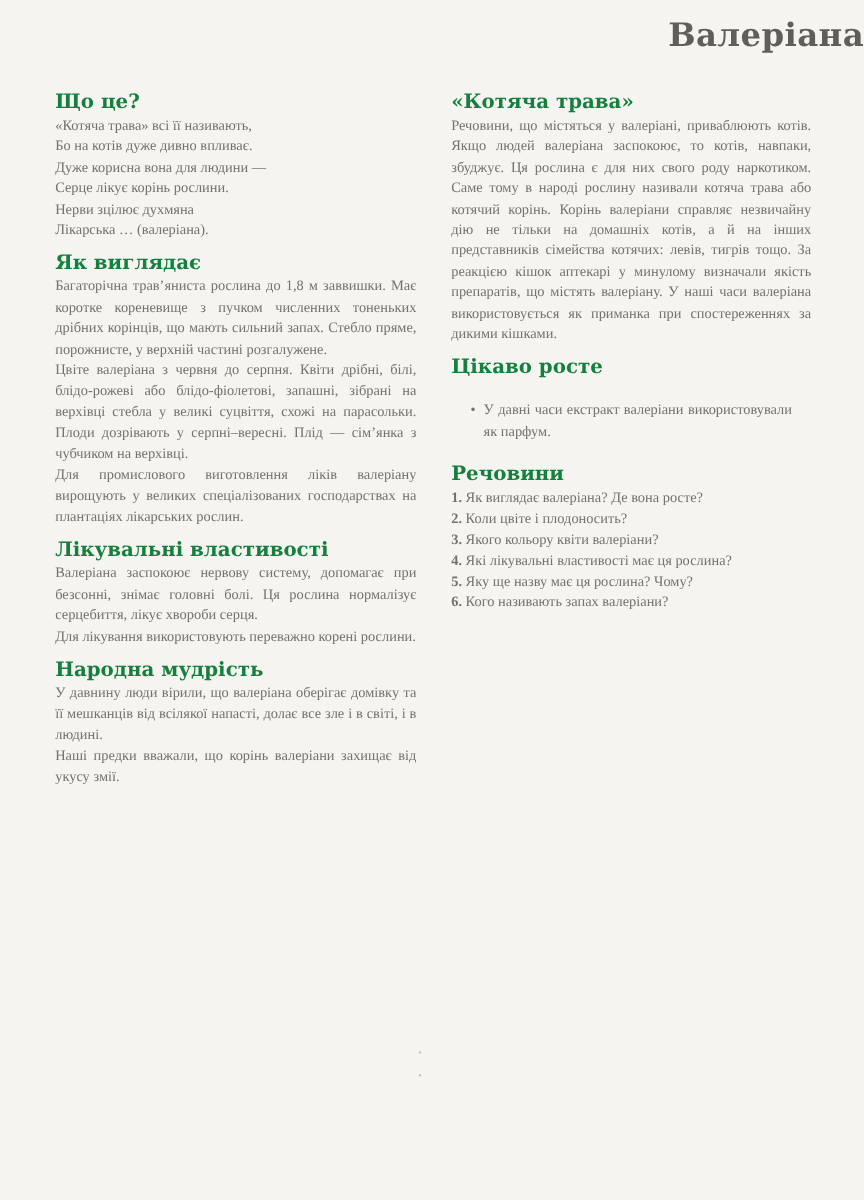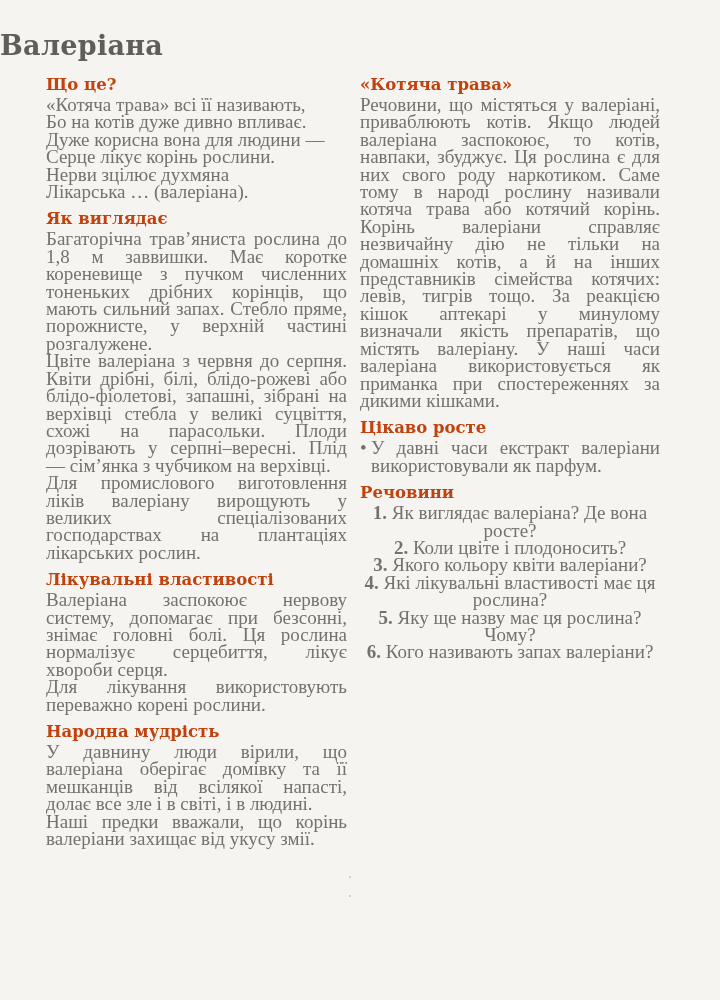--- a/index.html
+++ b/index.html
@@ -4,45 +4,45 @@
 <style>
   html, body { margin:0; padding:0; }
   body {
     width:720px; height:1000px; overflow:hidden;
     background:#f5f4f1;
     font-family:"DejaVu Serif", "Liberation Serif", serif;
     color:#6e6c68;
     position:relative;
   }
   .page-title {
-    position:absolute; left:0; right:0; top:30px;
-    text-align:left;
+    position:absolute; left:0; right:0; top:14px;
+    text-align:right;
     font-family:"DejaVu Serif", serif;
     font-weight:bold; font-size:27px; color:#5f5e5a;
     letter-spacing:0.3px;
   }
   .col { position:absolute; top:74px; }
   .col-left { left:46px; width:301px; }
-  .col-right { left:360px; width:300px; }
+  .col-right { left:376px; width:300px; }
   h2 {
     margin:0; font-family:"DejaVu Serif", serif; font-weight:bold;
-    font-size:16.5px; line-height:22px; color:#c2410c;
+    font-size:16.5px; line-height:22px; color:#15803d;
   }
   p, li {
     margin:0; font-family:"Liberation Serif", serif;
-    font-size:19px; line-height:17.4px; color:#74726e;
+    font-size:12px; line-height:17.4px; color:#74726e;
     text-align:justify; hyphens:manual;
   }
   p.poem { text-align:left; white-space:pre-line; }
   .section { margin-bottom:8px; }
-  ul.facts { list-style:none; padding:0; margin:0; }
+  ul.facts { list-style:none; padding:0; margin:16px; }
   ul.facts li { padding-left:11px; position:relative; }
   ul.facts li::before { content:"•"; position:absolute; left:0; top:0; }
   ol.questions { list-style:none; padding:0; margin:0; }
-  ol.questions li { text-align:center; }
+  ol.questions li { text-align:left; }
   .qnum { font-weight:bold; }
   .speck { position:absolute; left:349px; top:863px; width:7px; height:3px; }
   .speck i { display:inline-block; width:2px; height:2px; background:#c9c4b6; border-radius:50%; margin-right:2px; }
 </style>
 </head>
 <body>
 
 <div class="page-title">Валеріана</div>
 
 <div class="col col-left">

